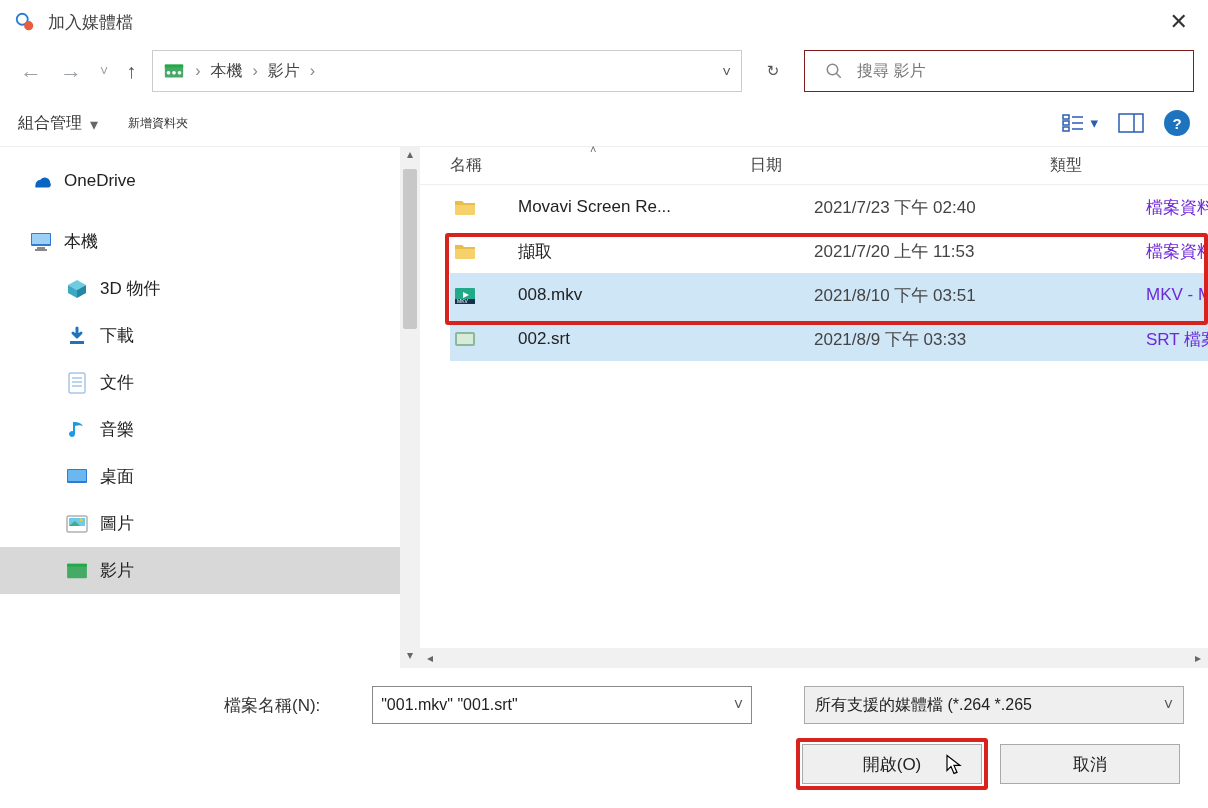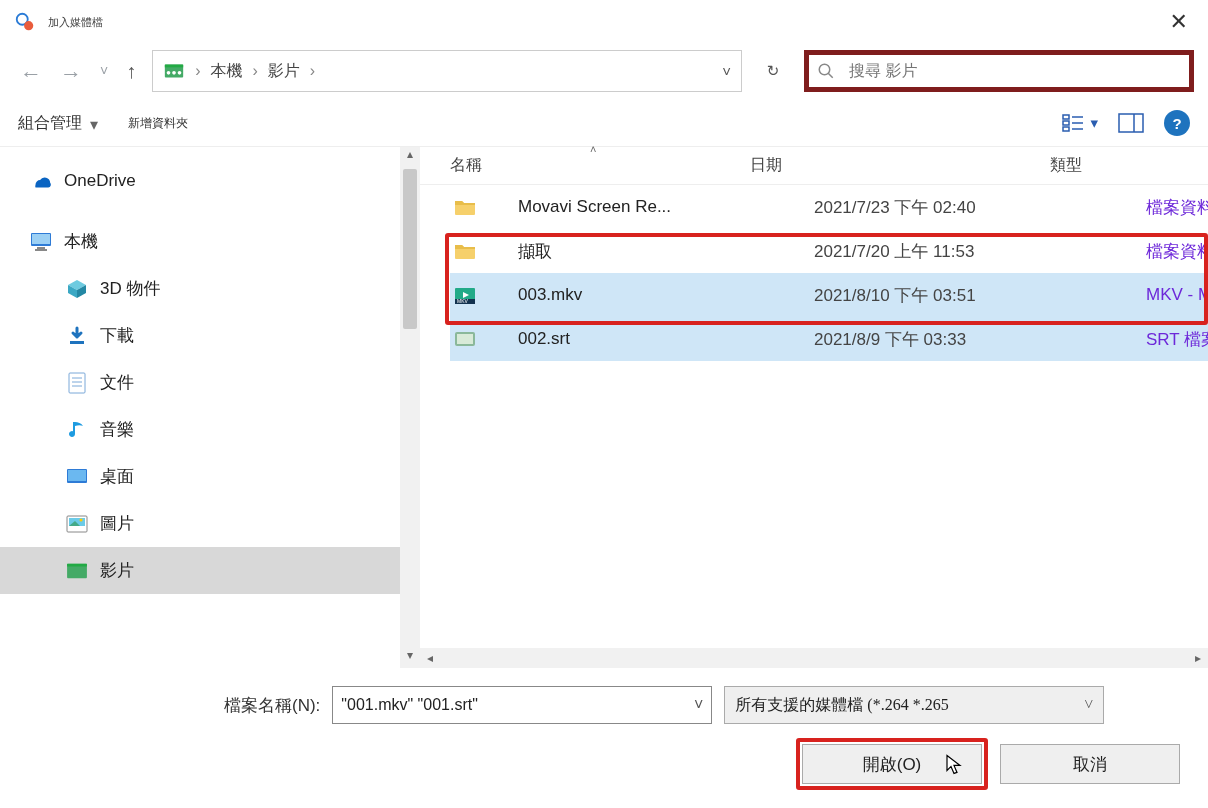--- a/index.html
+++ b/index.html
@@ -11,35 +11,35 @@
     color: #222;
     width: 1208px;
     height: 808px;
     overflow: hidden;
   }
   .dialog { width: 1208px; height: 808px; display: flex; flex-direction: column; }
   
   .titlebar { display:flex; align-items:center; height:44px; padding: 0 14px; }
   .titlebar .app-icon { width:22px; height:22px; margin-right:12px; position:relative; }
   .app-icon svg { width:22px; height:22px; }
-  .titlebar .title { font-size:11px; color:#444; }
+  .titlebar .title { font-size:17px; color:#444; }
   .titlebar .spacer { flex:1; }
   .close-x { font-size:22px; line-height:22px; padding:6px; cursor:pointer; color:#333; }
   
   .navrow { display:flex; align-items:center; padding: 6px 14px 8px 14px; gap:10px; }
   .nav-arrows { display:flex; align-items:center; gap:6px; color:#9aa0a6; }
   .nav-arrow { font-size:22px; padding:4px 6px; }
   .nav-up { color:#555; font-size:20px; padding:4px 6px; }
   .addrbar { flex:1; display:flex; align-items:center; border:1px solid #ccc; height:42px; padding:0 10px; background:#fff; min-width:0; }
   .addrbar .folder-icon { width:22px; height:22px; margin-right:10px; display:flex; align-items:center; justify-content:center;}
   .addrbar .crumbs { display:flex; align-items:center; gap:10px; font-size:16px; color:#444; }
   .addrbar .crumbs .sep { color:#888; }
   .addrbar .tail { margin-left:auto; display:flex; align-items:center; gap:18px; color:#555; }
   .refresh-btn { width:42px; height:42px; display:flex; align-items:center; justify-content:center; color:#555; }
-  .searchbox { flex:0 0 390px; display:flex; align-items:center; border:5px solid #7f1d1d; height:42px; padding:0 8px; background:#fff; gap:12px; }
+  .searchbox { flex:0 0 390px; display:flex; align-items:center; border:1px solid #7f1d1d; height:42px; padding:0 20px; background:#fff; gap:12px; }
   .searchbox .search-icon { color:#777; }
   .searchbox input { border:none; outline:none; font-size:16px; color:#888; flex:1; background:transparent; }
   
   .toolbar { display:flex; align-items:center; padding: 10px 18px; gap:30px; border-bottom:1px solid #eee; }
   .toolbar .left { display:flex; align-items:flex-end; gap:8px; font-size:16px; color:#333; }
   .toolbar .newfolder { font-size:12px; color:#333; }
   .toolbar .right { margin-left:auto; display:flex; align-items:center; gap:20px; }
   .toolbar .view-btn, .toolbar .pane-btn { display:flex; align-items:center; gap:6px; color:#2a5db0; }
   .toolbar .help-btn { width:26px; height:26px; border-radius:50%; background:#1e73be; color:#fff; display:flex; align-items:center; justify-content:center; font-weight:bold; font-size:15px; }
   
@@ -66,25 +66,25 @@
   .frow .fdate { flex:0 0 300px; color:#444; }
   .frow .ftype { flex:1; color:#6d28d9; white-space:nowrap; overflow:hidden; }
   .frow.sel { background:#cfe6f7; }
   .highlight-box { position:absolute; border:4px solid #d8221e; pointer-events:none; border-radius:3px; }
   .hb-files { left:25px; right:0px; top:86px; height:92px; }
   .files-hscroll { height:20px; background:#f1f1f1; display:flex; align-items:center; margin-top:auto; }
   .files-hscroll .left, .files-hscroll .right { width:20px; text-align:center; font-size:12px; color:#666; }
   .files-hscroll .track { flex:1; position:relative; height:14px; }
   
   .footer { padding: 18px 24px 24px 24px; }
-  .fn-row { display:flex; align-items:center; gap:12px; margin-bottom:20px; }
+  .fn-row { display:flex; align-items:center; gap:12px; margin-bottom:20px;justify-content:space-between; }
   .fn-label { font-size:17px; color:#333; margin-left: 200px; }
   .fn-input { flex:0 0 380px; height:38px; border:1px solid #888; display:flex; align-items:center; padding:0 8px; font-size:16px; position:relative; }
   .fn-input .dd { margin-left:auto; color:#555; }
-  .ft-select { flex:0 0 380px; height:38px; border:1px solid #aaa; background:#efefef; display:flex; align-items:center; padding:0 10px; font-size:16px;font-family:Liberation Serif, serif; }
+  .ft-select { flex:0 0 380px; height:38px; border:1px solid #aaa; background:#efefef; display:flex; align-items:center; padding:0 10px; font-size:16px; }
   .ft-select .dd { margin-left:auto; color:#555; }
   .btn-row { display:flex; gap:18px; justify-content:flex-end; padding-right: 4px; }
   .btn { width:180px; height:40px; border:1px solid #aaa; background:#efefef; display:flex; align-items:center; justify-content:center; font-size:17px; position:relative; }
   .btn-open-wrap { position:relative; }
   .hb-open { position:absolute; border:4px solid #d8221e; border-radius:3px; top:-6px; left:-6px; right:-6px; bottom:-6px; pointer-events:none; }
   .cursor { position:absolute; right:18px; top:50%; transform:translateY(-48%); font-size:20px; color:#222; }
   
   svg { display:block; }
 </style>
 </head>
@@ -304,21 +304,21 @@
           </div>
           <div class="frow sel">
             <span class="ficon">
               <svg width="22" height="20" viewBox="0 0 22 20">
                 <rect x="1" y="3" width="20" height="14" rx="1" fill="#2a8"></rect>
                 <polygon points="9,7 15,10 9,13" fill="#fff"></polygon>
                 <rect x="1" y="14" width="20" height="5" fill="#13324f"></rect>
                 <text x="3" y="18" font-size="5" fill="#fff" font-family="sans-serif">MKV</text>
               </svg>
             </span>
-            <span class="fname">003.mkv</span>
+            <span class="fname">008.mkv</span>
             <span class="fdate">2021/8/10 下午 03:51</span>
             <span class="ftype">MKV - M</span>
           </div>
           <div class="frow sel">
             <span class="ficon">
               <svg width="22" height="18" viewBox="0 0 22 18">
                 <rect x="1" y="2" width="20" height="14" rx="2" fill="#8ab89a"></rect>
                 <rect x="3" y="4" width="16" height="10" fill="#d8ead8"></rect>
               </svg>
             </span>

